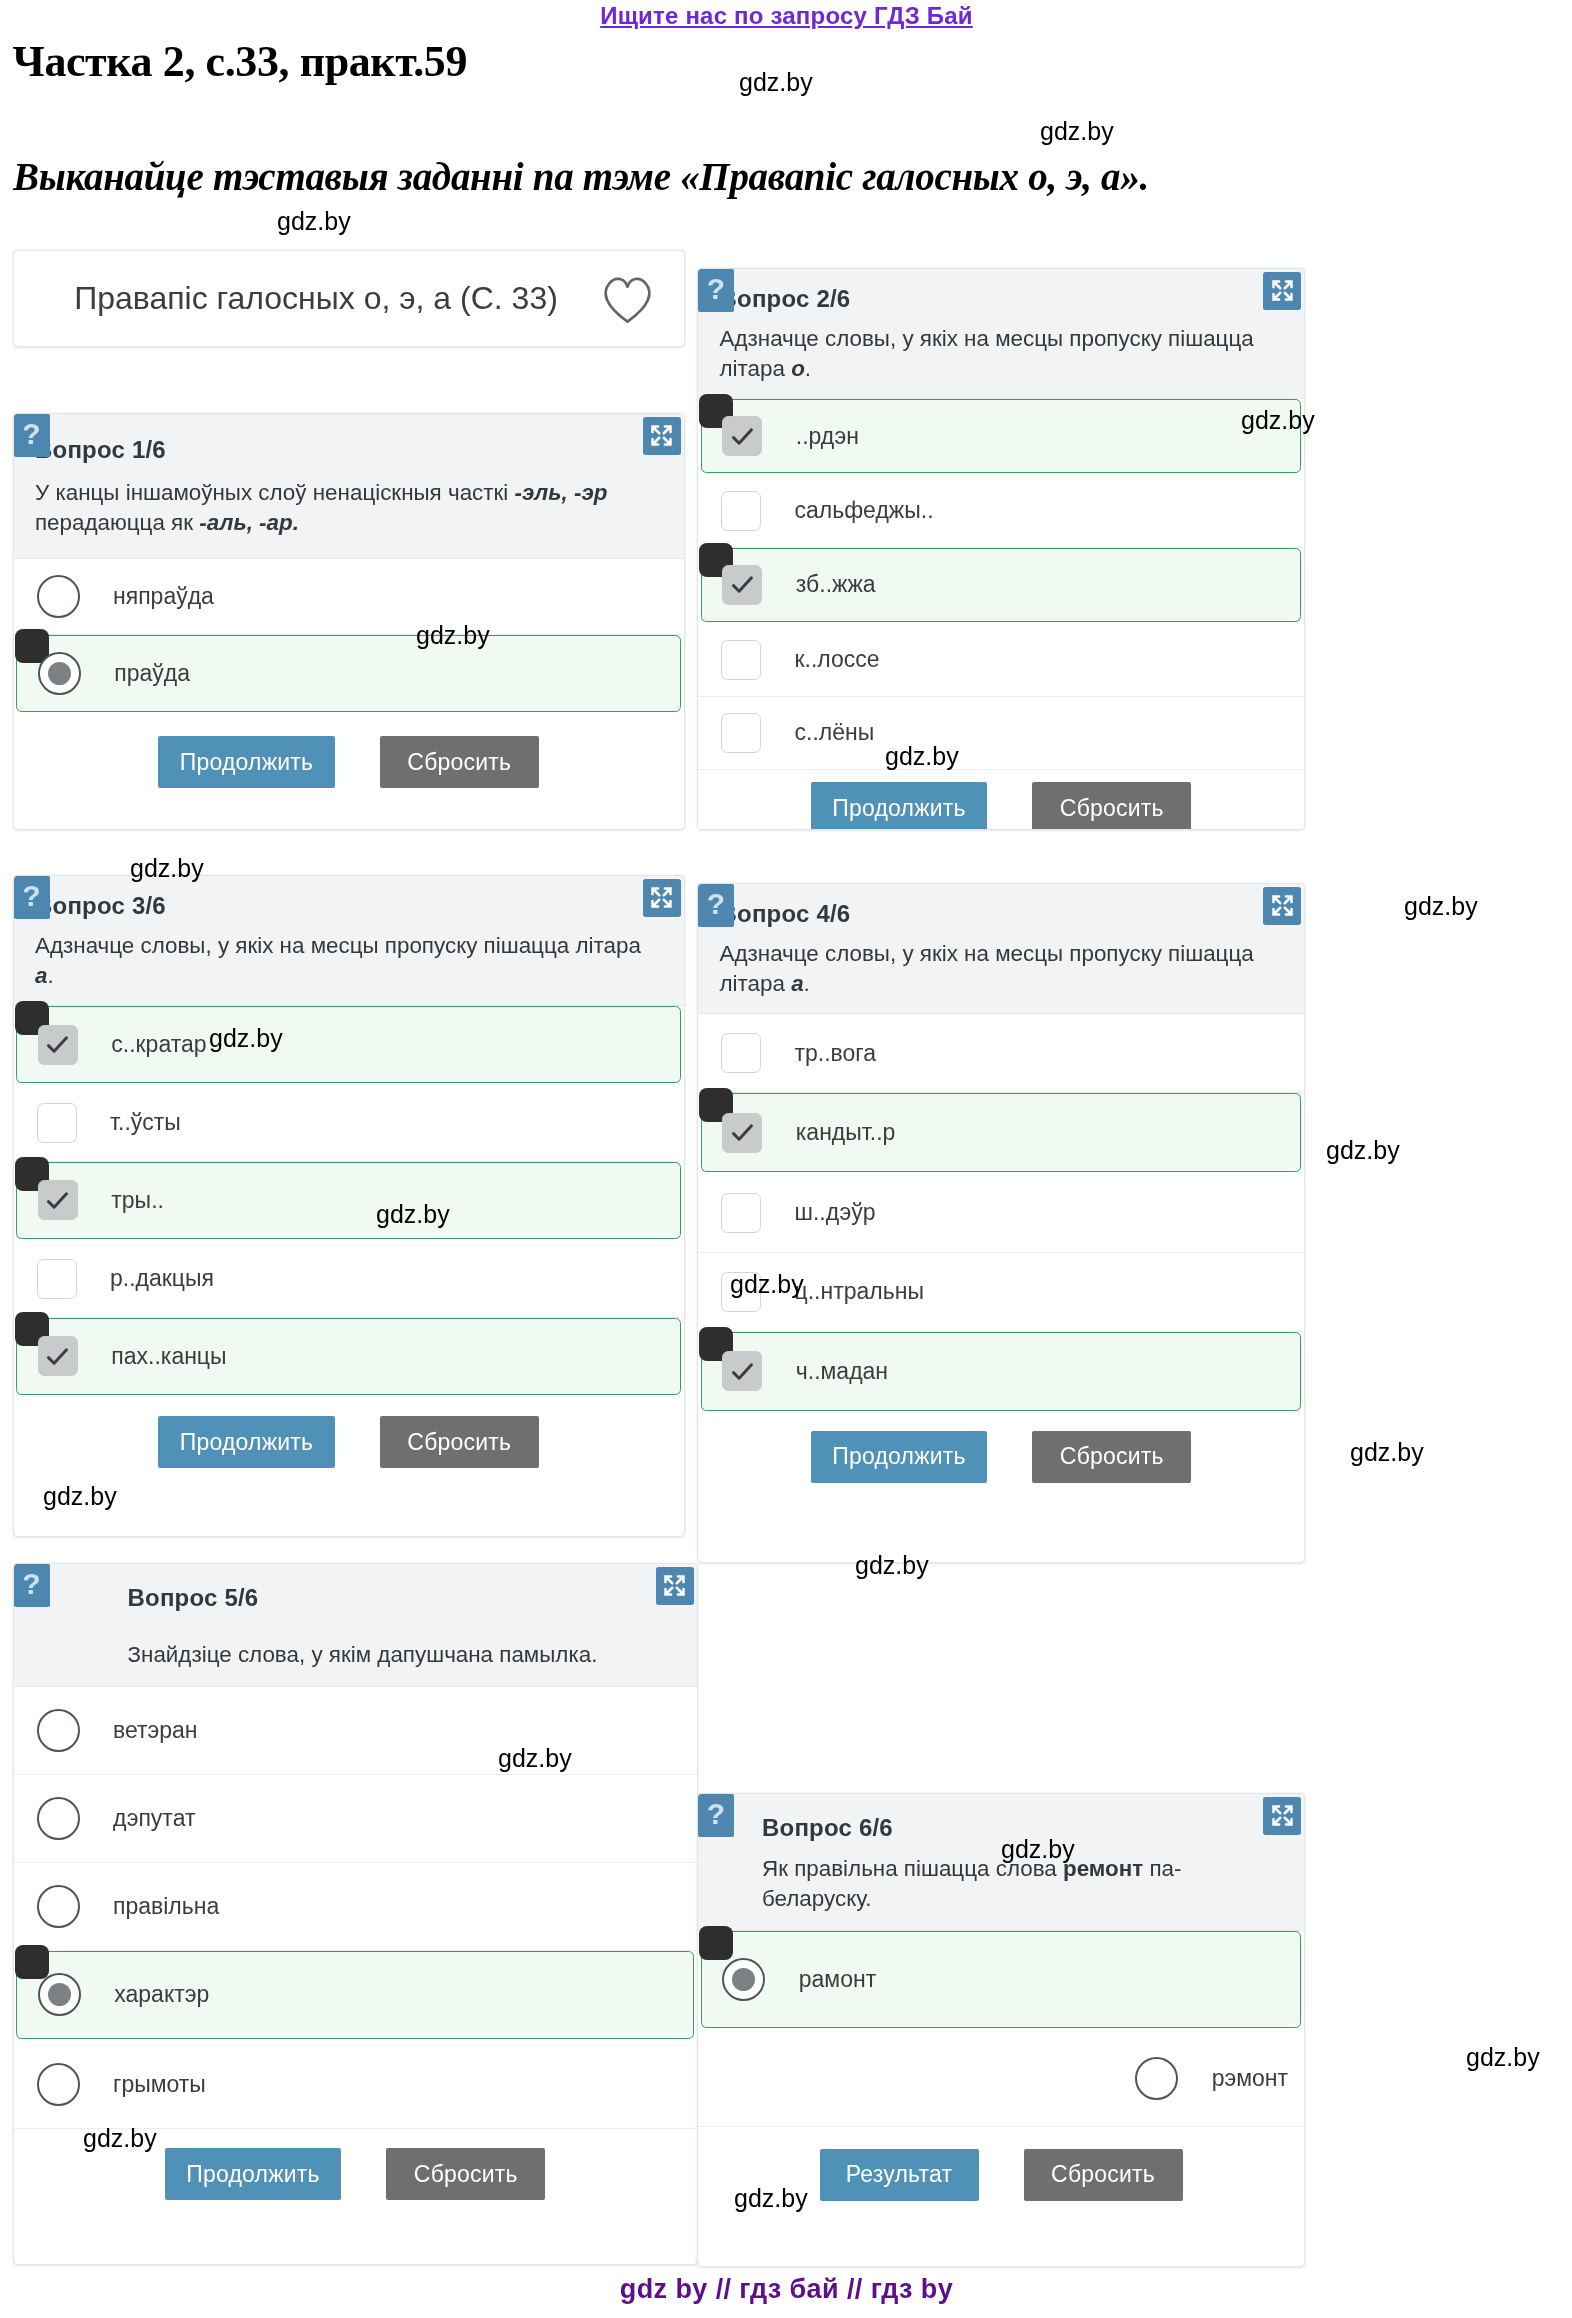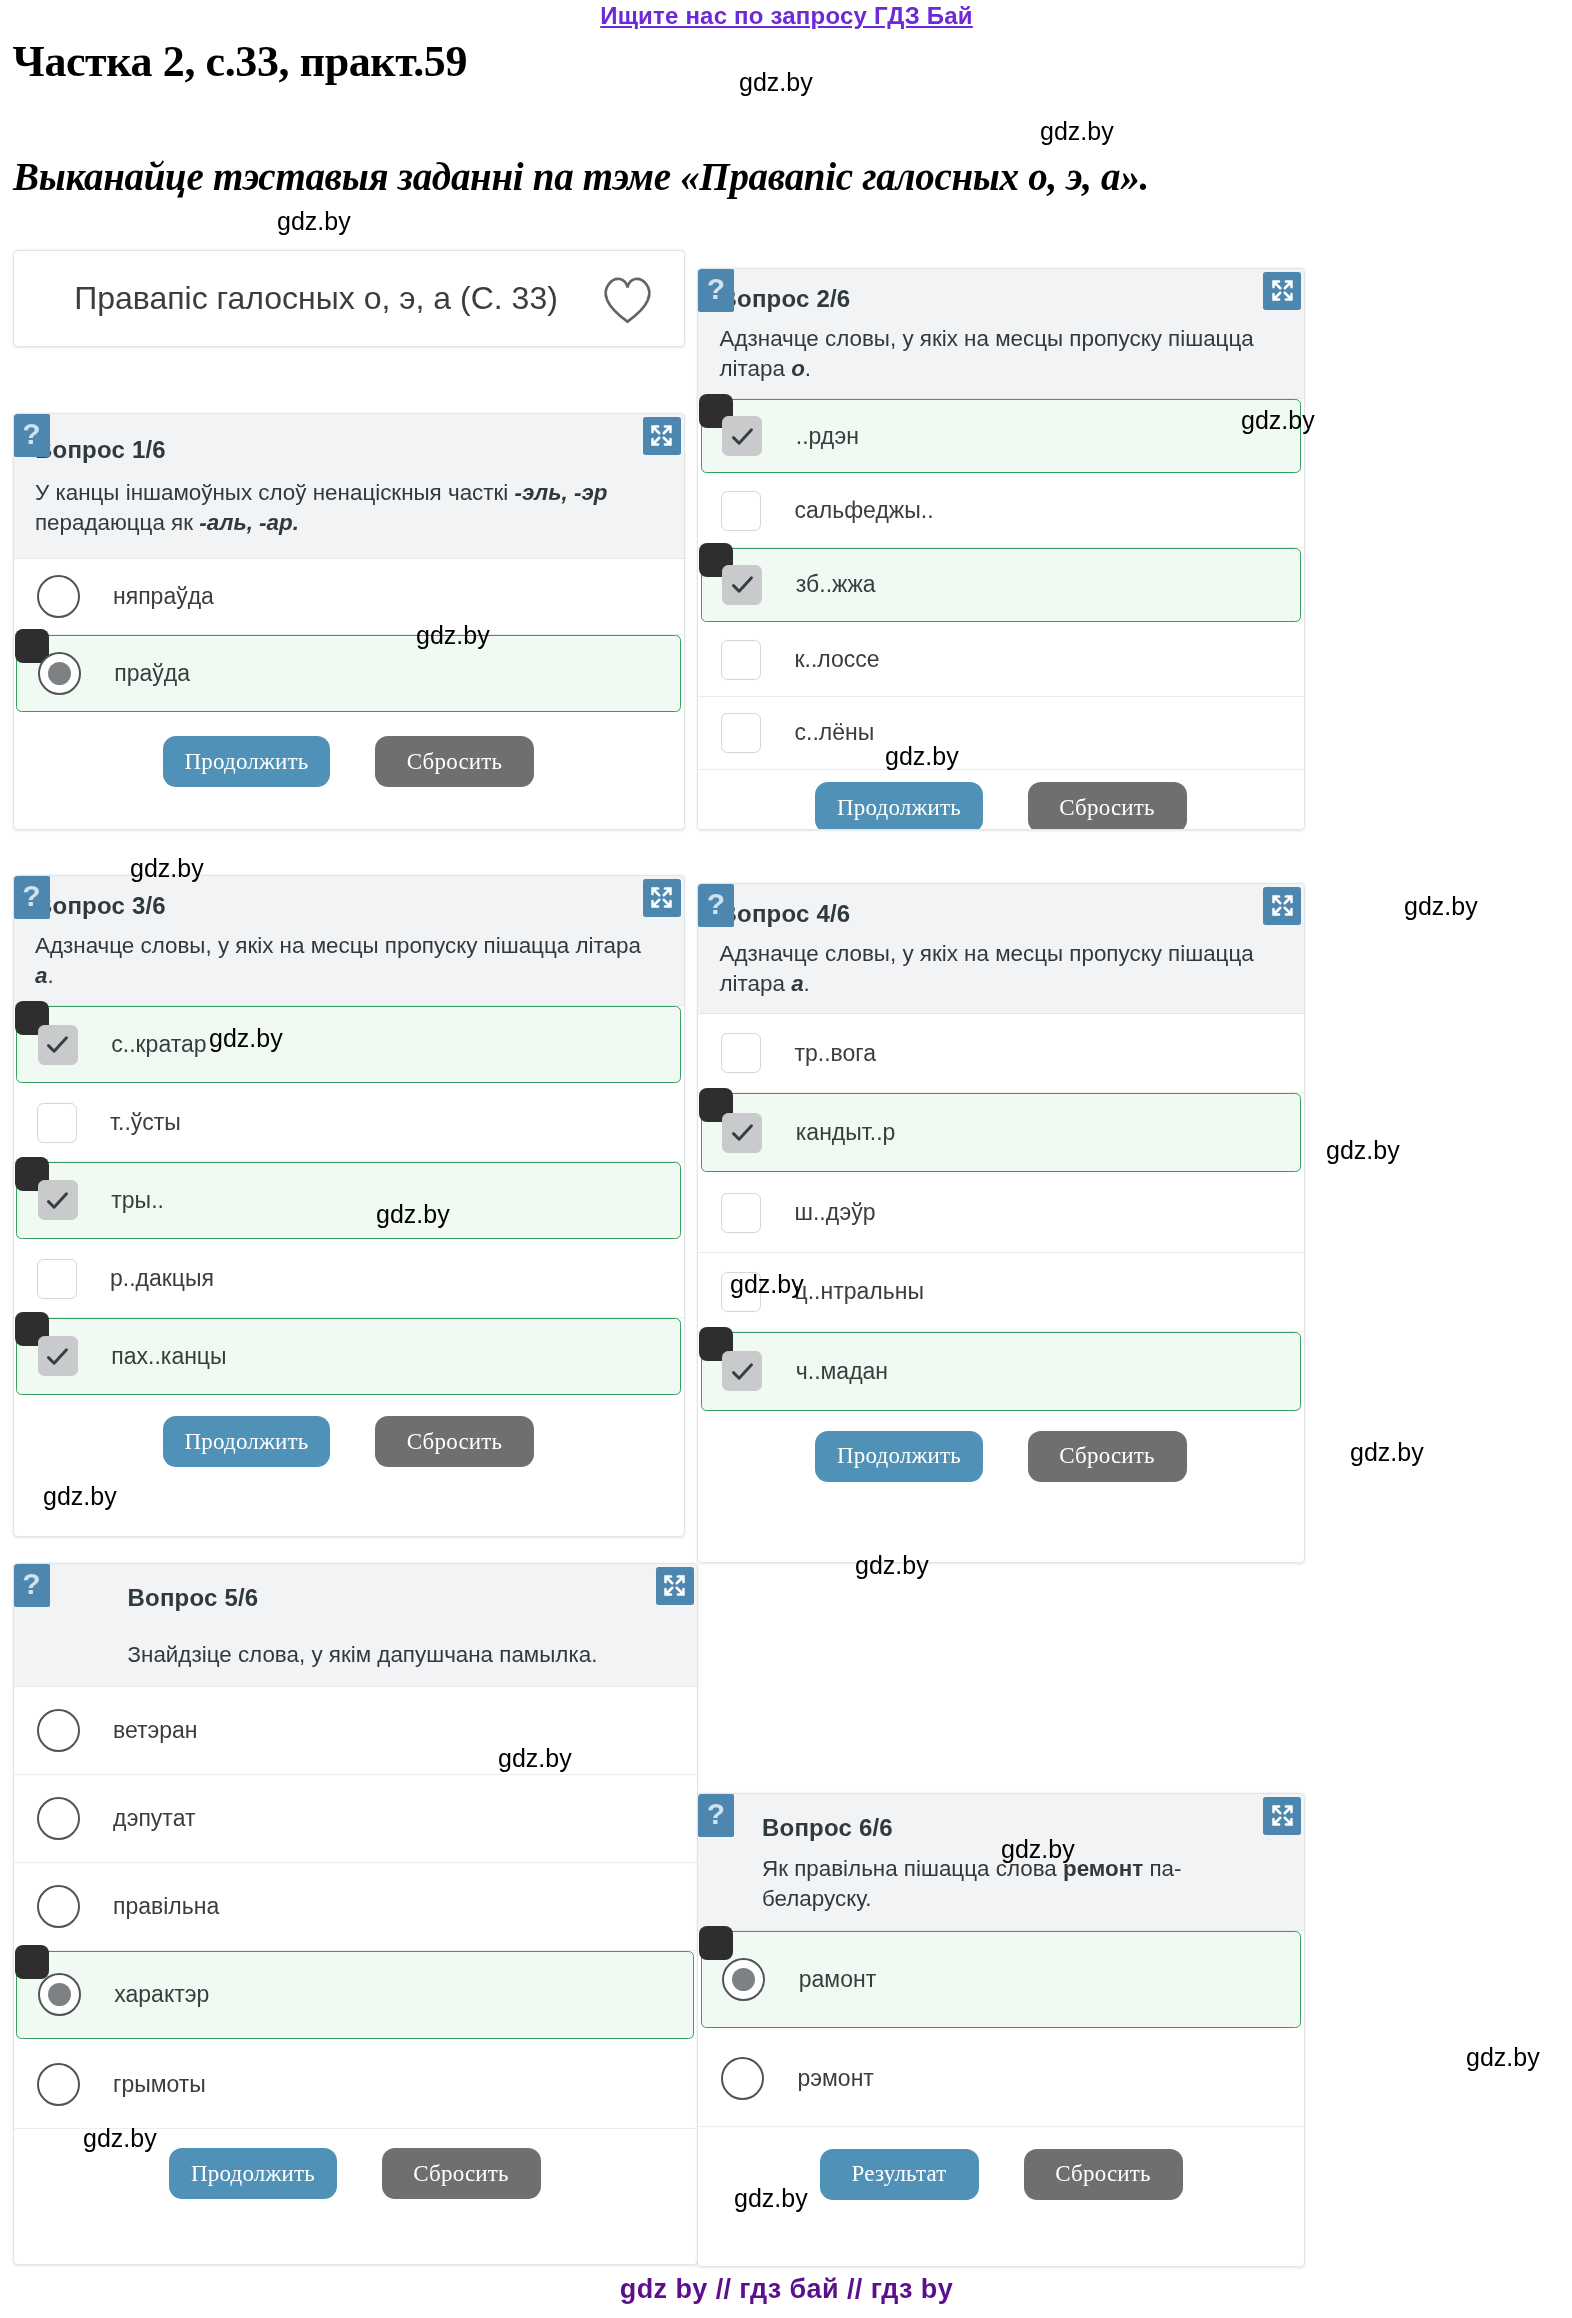--- a/index.html
+++ b/index.html
@@ -192,22 +192,22 @@
 
   
   .btnrow{
     display:flex; align-items:center; gap:45px;
     padding:23px 0 25px 0;
     justify-content:center;
     background:#fff;
   }
   .btn{
     border:none;
-    border-radius:13px;
-    font-family:Liberation Serif, serif;
+    border-radius:2px;
+    font-family:Liberation Sans, sans-serif;
     font-size:23px;
     color:#ffffff;
     padding:12.5px 21.5px;
     cursor:pointer;
     min-width:159px;
     text-align:center;
     letter-spacing:0.2px;
   }
   .btn.primary{ background:#5092b7; }
   .btn.reset{ background:#6f6f6f; }
@@ -480,21 +480,21 @@
     <div class="qtext"><span>Як правільна пішацца слова  </span><b>ремонт</b><span> па-беларуску.</span></div>
   </div>
   <div class="opts">
     <div class="opt sel" style="min-height:97px;">
       <span class="blob"></span>
       <span class="radio on">
           <span class="dot"></span>
         </span>
       <span class="lbl">рамонт</span>
     </div>
-    <div class="opt" style="min-height:97px;">
+    <div class="opt" style="min-height:97px;justify-content:flex-end;">
       <span class="radio"></span>
       <span class="lbl">рэмонт</span>
     </div>
   </div>
   <div class="btnrow" style="padding:21.5px 0 23px 0;">
     <button class="btn primary">Результат</button>
     <button class="btn reset">Сбросить</button>
   </div>
 </div>
 

